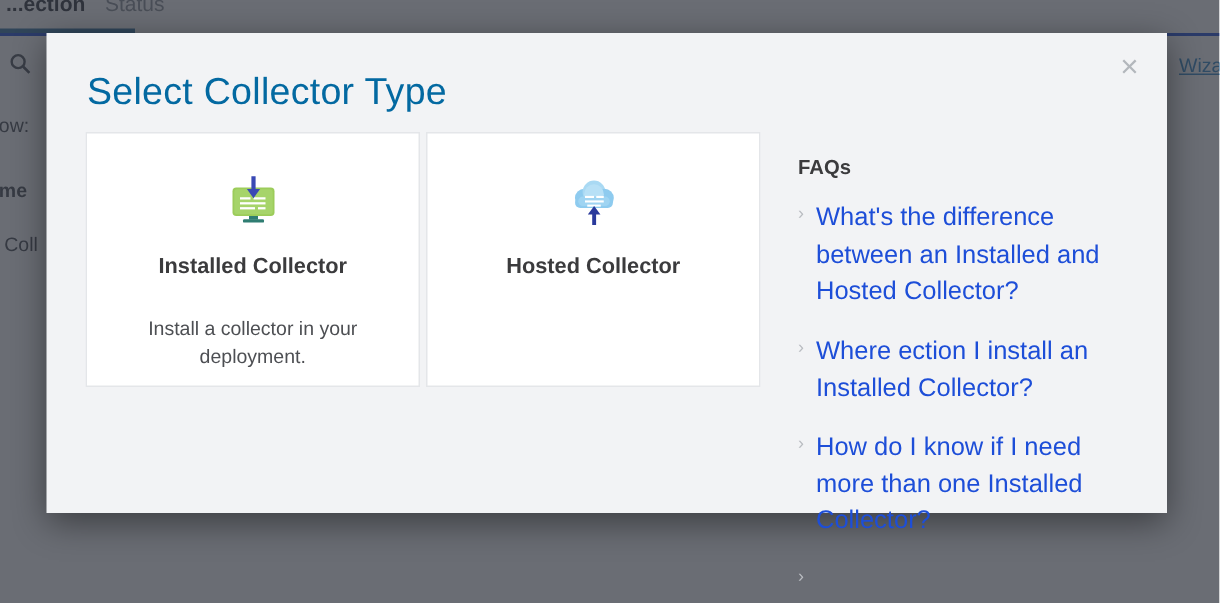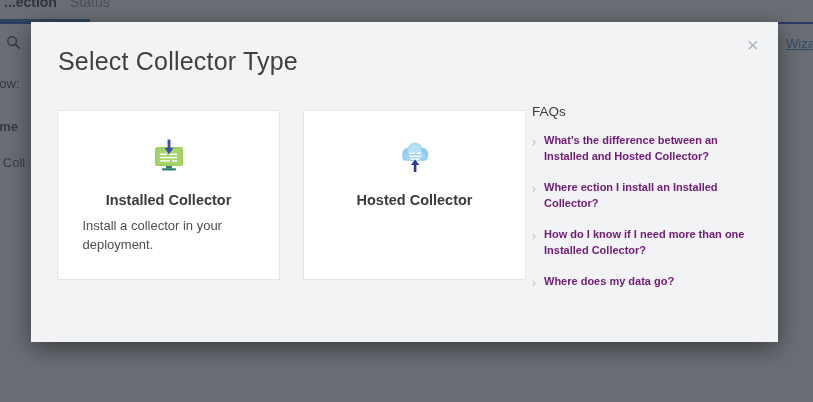--- a/index.html
+++ b/index.html
@@ -100,21 +100,21 @@
     width: 747px;
     height: 320px;
     background: #f2f3f5;
     box-shadow: 0 6px 22px rgba(0,0,0,0.45);
   }
   .modal-title {
     position: absolute;
     left: 27px;
     top: 25px;
     font-size: 25px;
-    color: #404040;
+    color: #0369a1;
     font-weight: normal;
     letter-spacing: 0.2px;
   }
   .modal-close {
     position: absolute;
     right: 12px;
     top: 9px;
     width: 26px; height: 26px;
     display: flex;
     align-items: center;
@@ -123,23 +123,23 @@
     color: #b3b7bc;
     cursor: pointer;
     user-select: none;
     line-height: 1;
   }
 
   
   #collector-cards {
     position: absolute;
     left: 26px;
-    top: 88px;
-    display: flex;
-    gap: 23px;
+    top: 66px;
+    display: flex;
+    gap: 4px;
   }
   .collector-card {
     width: 223px;
     height: 170px;
     background: #ffffff;
     border: 1px solid #e4e6e9;
     cursor: pointer;
     display: flex;
     flex-direction: column;
     align-items: center;
@@ -152,57 +152,57 @@
     align-items: center;
     justify-content: center;
   }
   .collector-card .card-title {
     margin-top: 13px;
     font-size: 14.5px;
     font-weight: bold;
     color: #3b3b3d;
   }
   .collector-card .card-desc {
-    margin-top: 9px;
+    margin-top: 24px;
     font-size: 13px;
     color: #4d4f53;
+    text-align: center;
     line-height: 1.45;
     width: 172px;
   }
 
   
   #faq-panel {
     position: absolute;
     left: 501px;
     top: 82px;
     width: 228px;
   }
   .faq-heading {
     font-size: 13.5px;
-    font-weight: normal;
+    font-weight: bold;
     color: #3b3b3d;
     margin-bottom: 14px;
   }
   .faq-item {
     display: flex;
     gap: 8px;
     margin-bottom: 15px;
     cursor: pointer;
   }
   .faq-chevron {
     color: #b9bcc1;
     font-size: 12px;
     line-height: 1.5;
     flex: 0 0 auto;
   }
   .faq-text {
-    font-size: 11px;
-    color: #701a75;
+    font-size: 17px;
+    color: #1d4ed8;
     line-height: 1.45;
-    font-weight: bold;
   }
 </style>
 </head>
 <body>
 
 <div id="app-background">
 
   <div class="bg-tabbar">
     <span class="bg-tab active" style="left:4px;">...ection</span>
     <span class="bg-tab" style="left:70px;">Status</span>
@@ -302,16 +302,15 @@
       <span class="faq-text">Where ection I install an Installed Collector?</span>
     </div>
 
     <div class="faq-item">
       <span class="faq-chevron">›</span>
       <span class="faq-text">How do I know if I need more than one Installed Collector?</span>
     </div>
 
     <div class="faq-item">
       <span class="faq-chevron">›</span>
-      <span class="faq-text">Where does my data go?</span>
     </div>
   </div>
 </div>
 
 </body></html>

